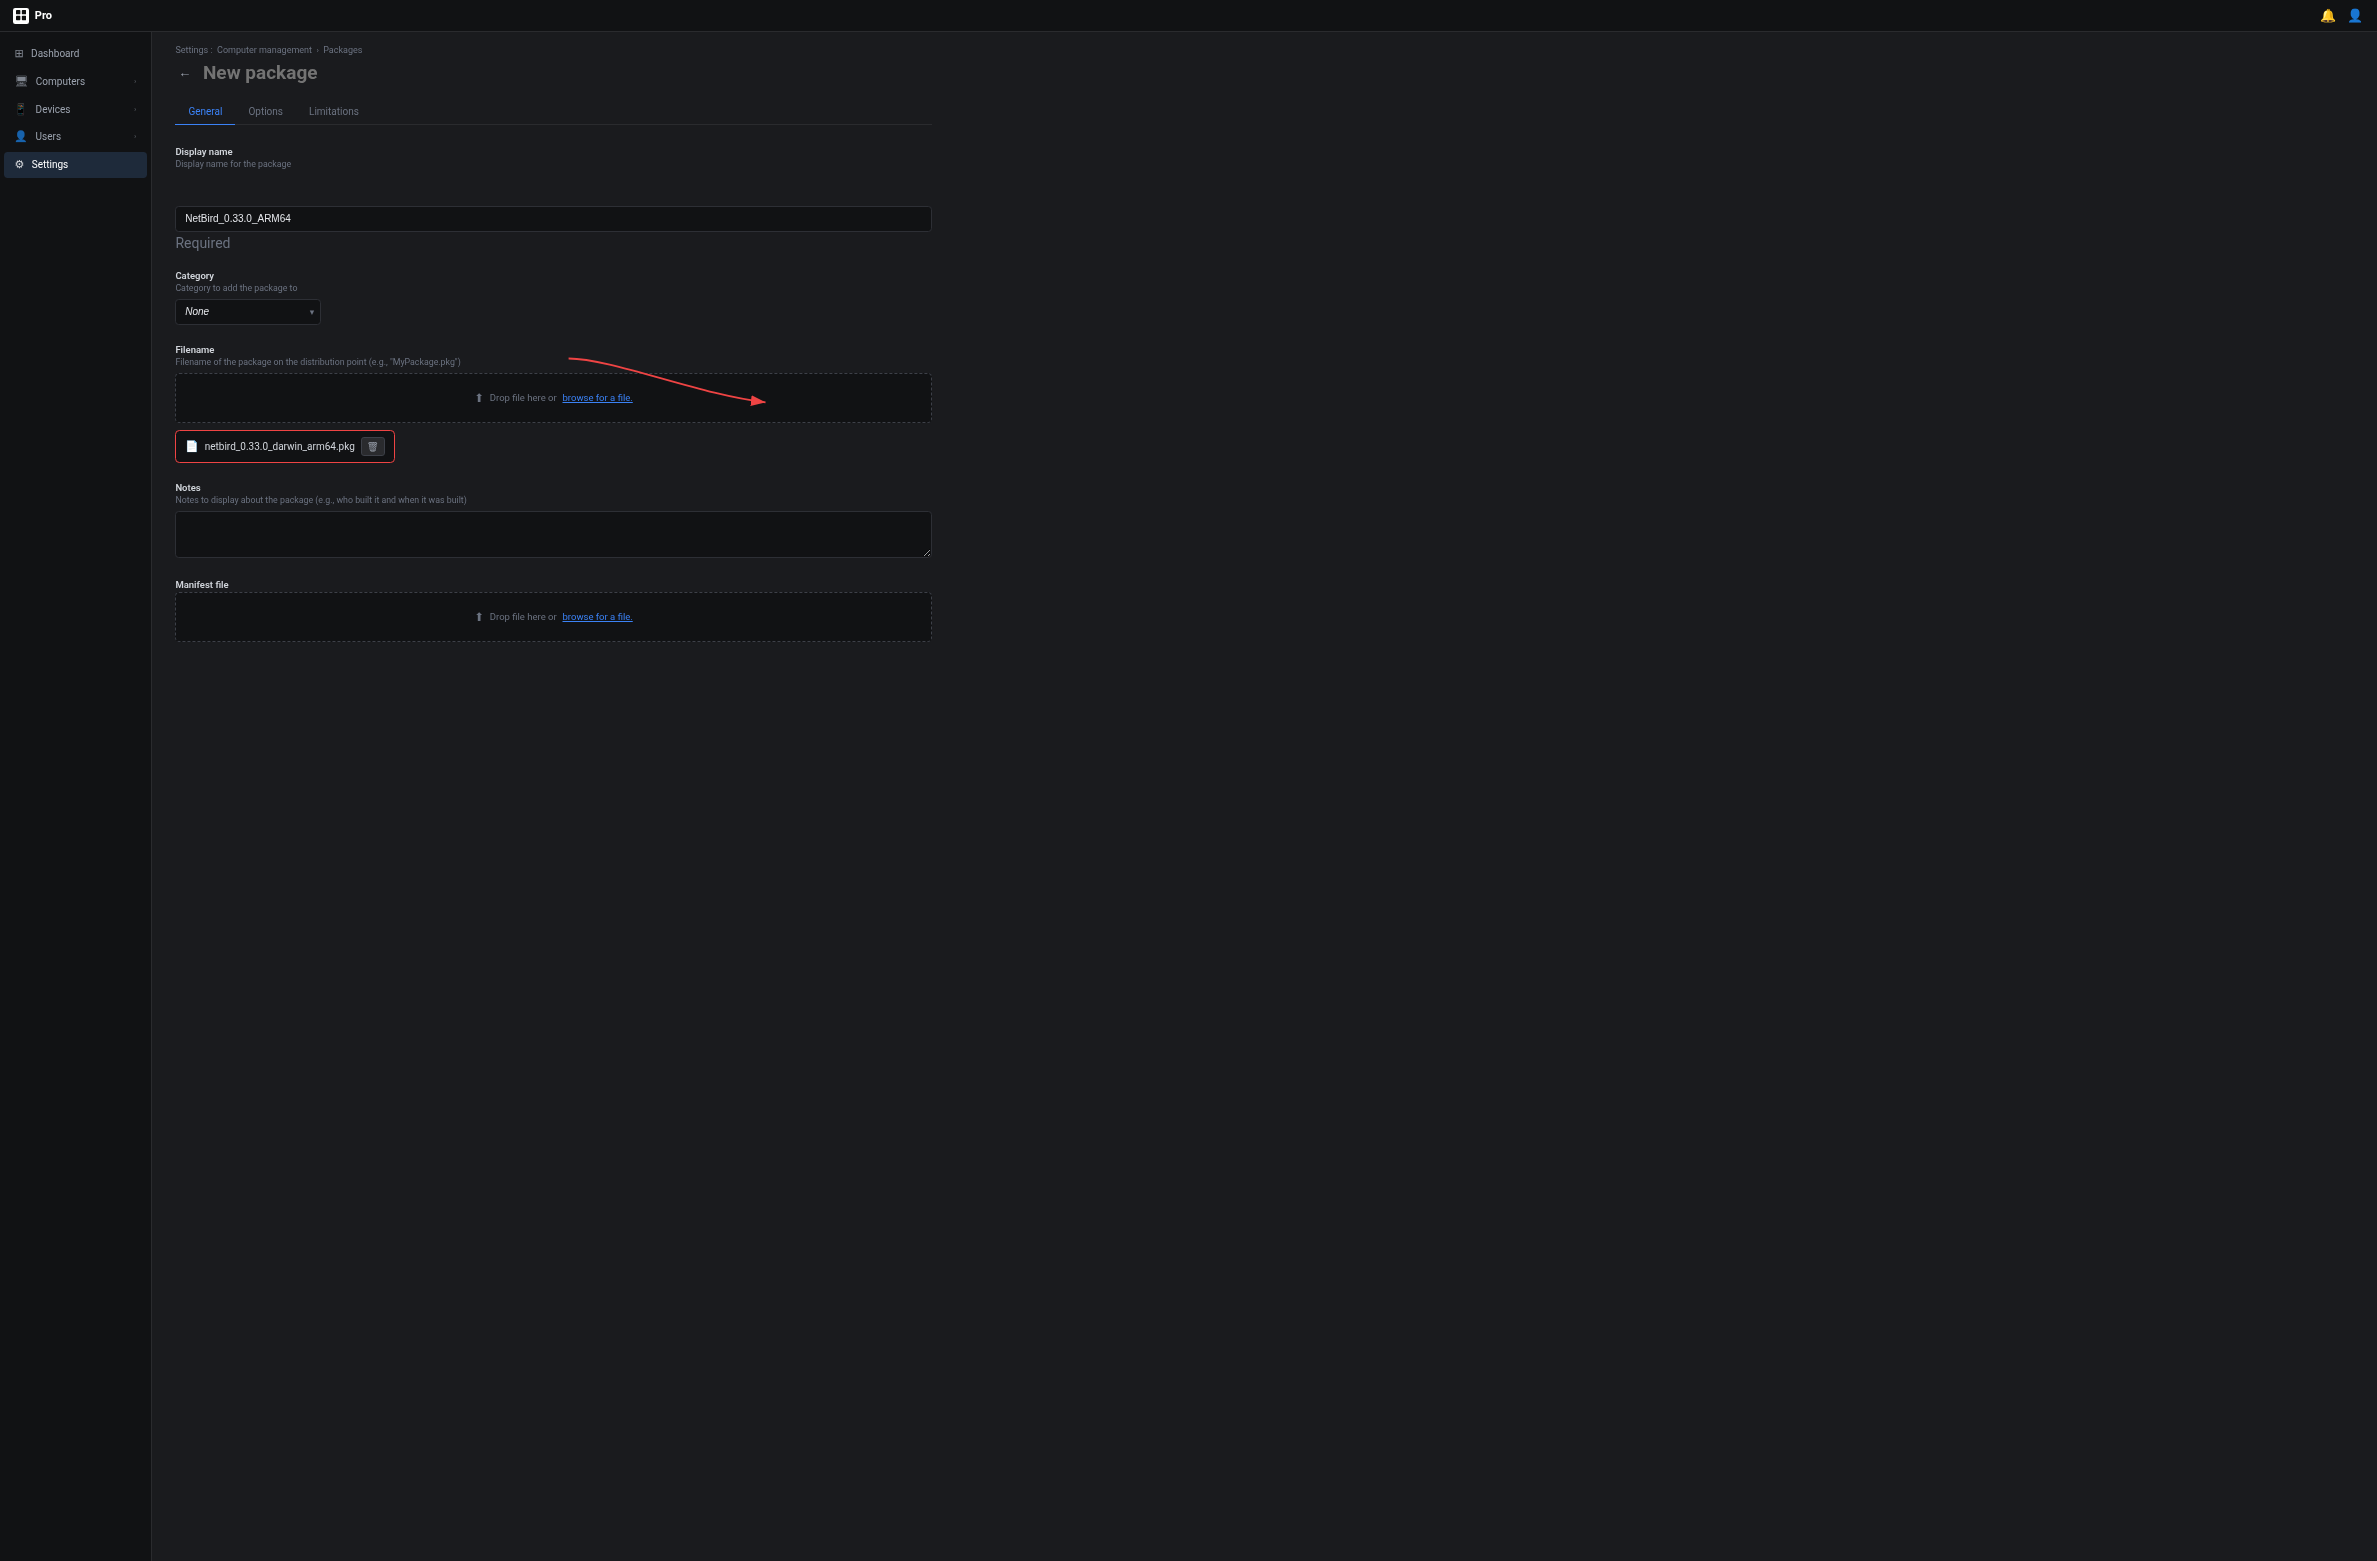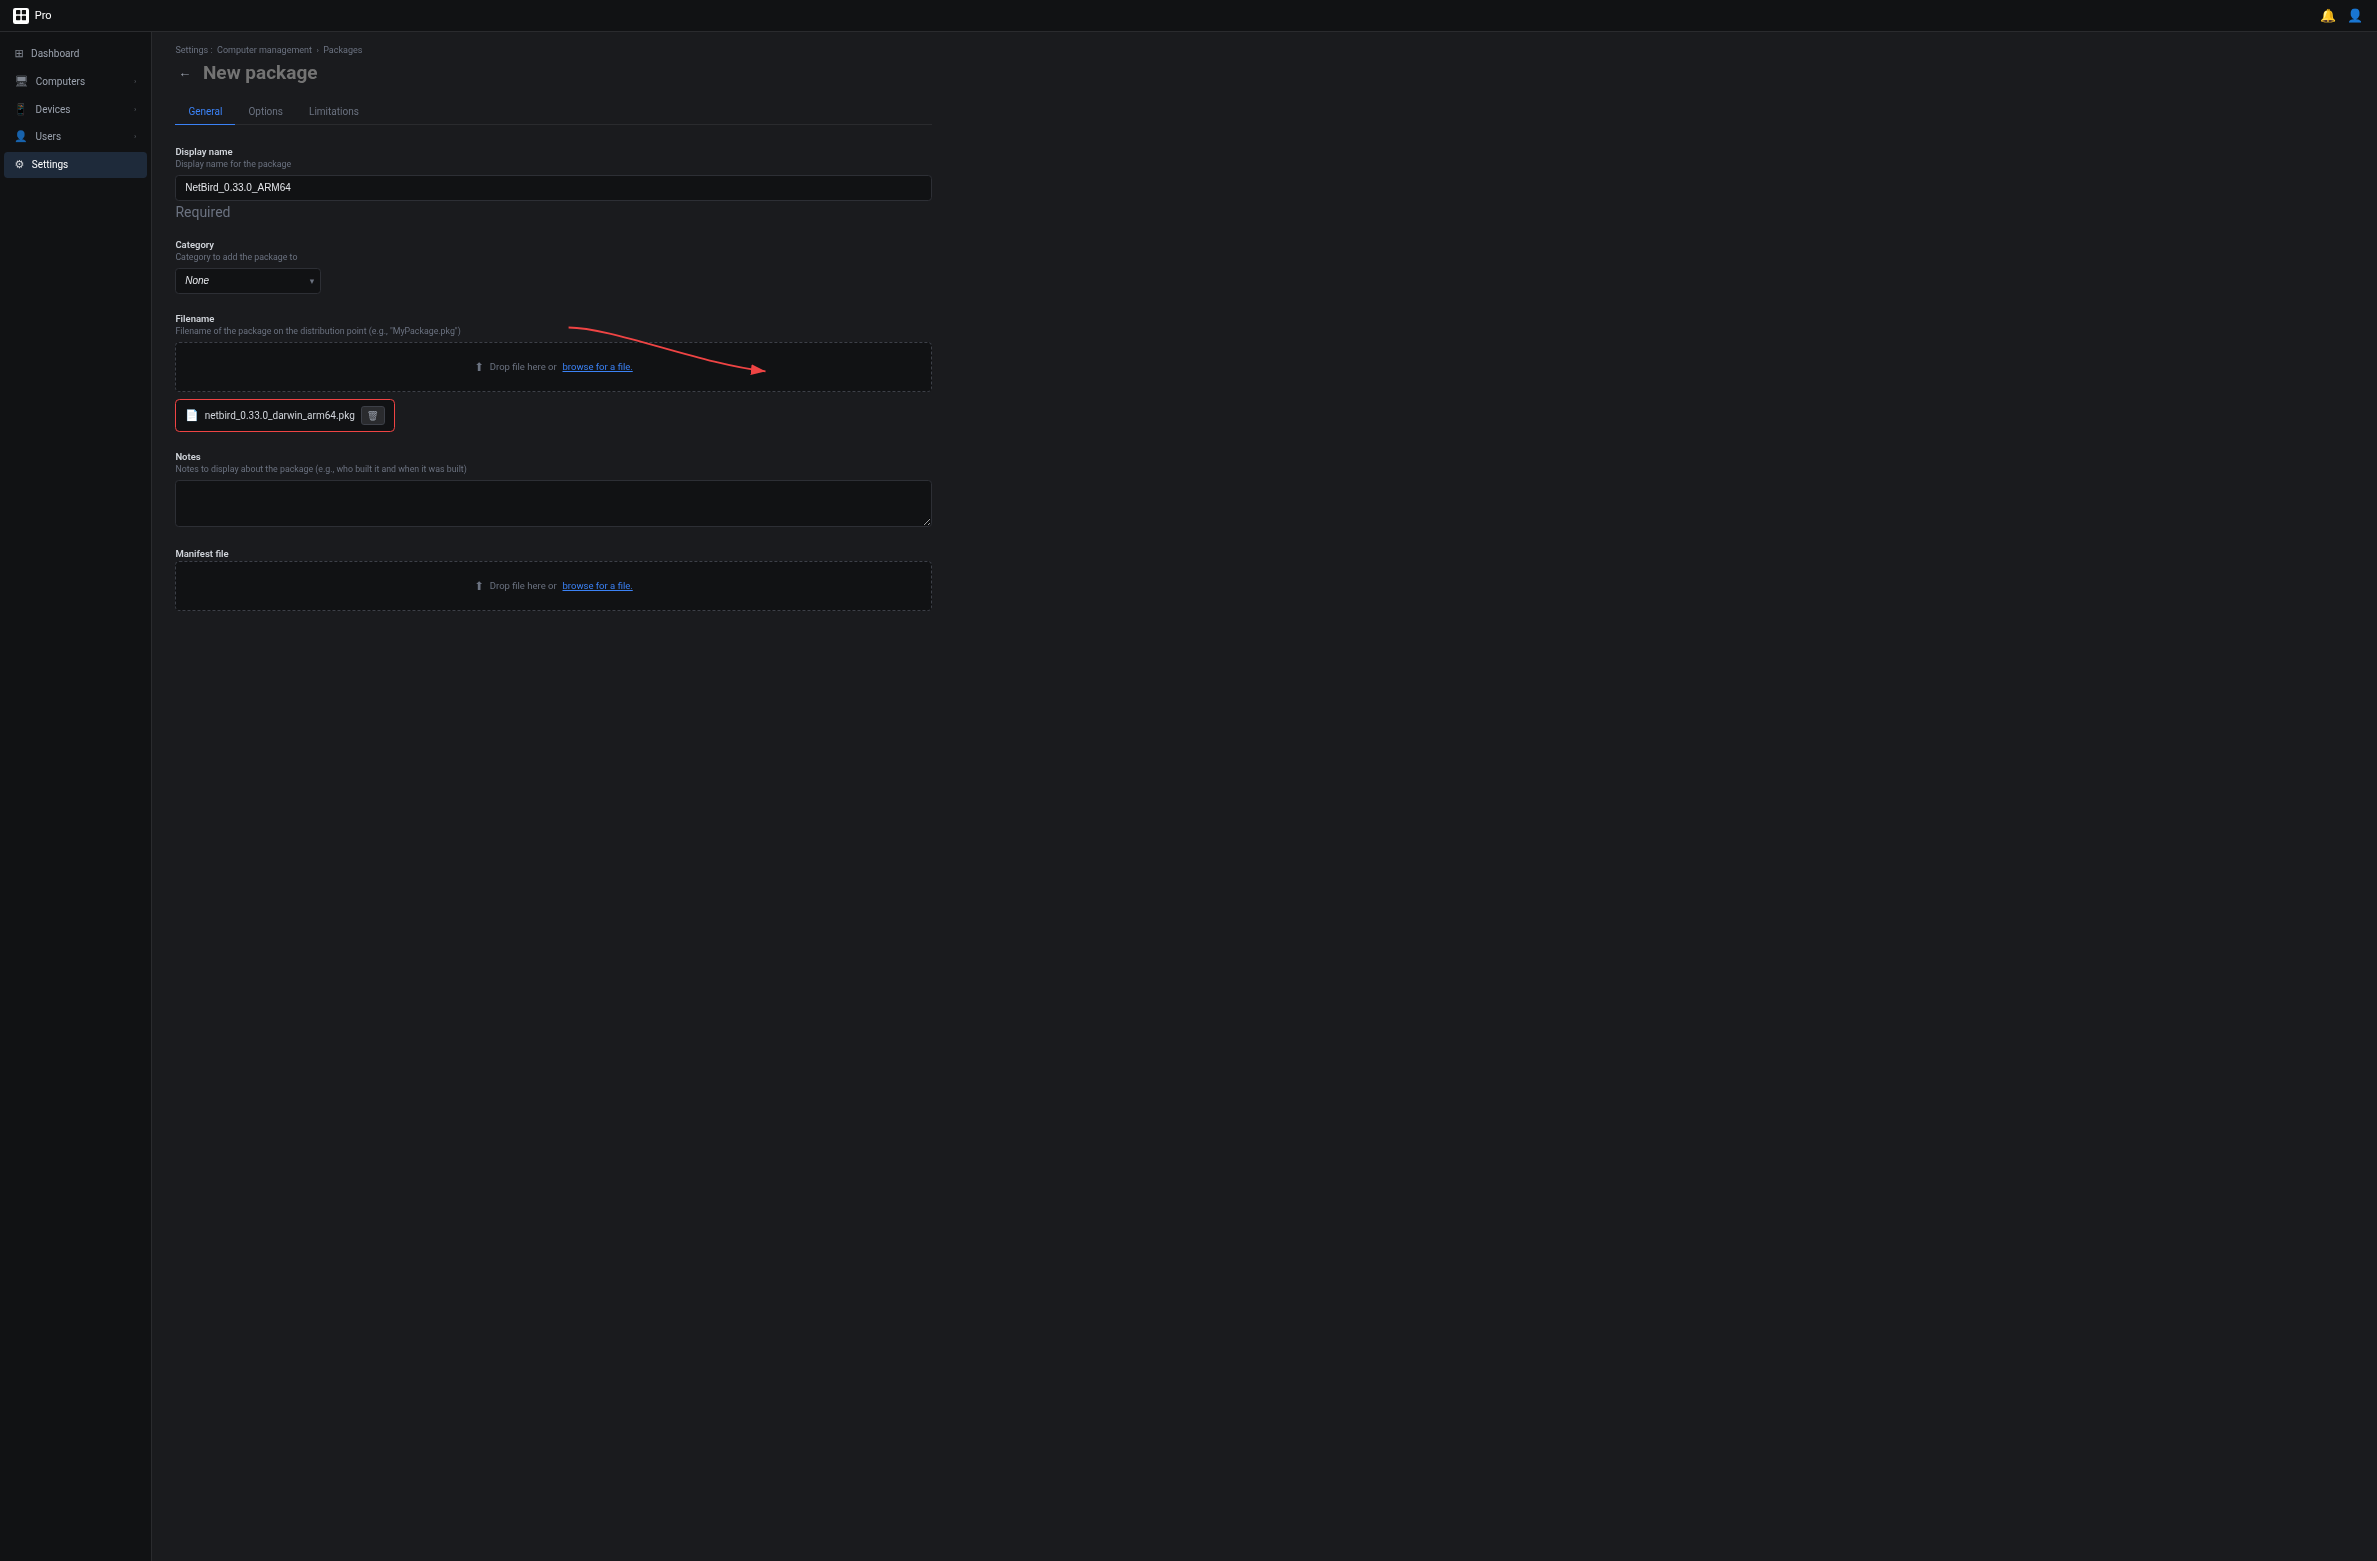--- a/index.html
+++ b/index.html
@@ -33,21 +33,21 @@
       height: 16px;
       background: #fff;
       border-radius: 2.2px;
       display: flex;
       align-items: center;
       justify-content: center;
     }
     .topbar-logo svg { width: 10.2px; height: 10.2px; }
     .topbar-title {
       color: #fff;
-      font-weight: 400;
+      font-weight: 700;
       font-size: 11px;
     }
     .topbar-right {
       display: flex;
       align-items: center;
       gap: 11.7px;
     }
     .topbar-icon {
       color: #888;
       font-size: 13px;
@@ -173,20 +173,21 @@
     }
     .text-input {
       width: 100%;
       background: #111214;
       border: 0.7px solid #2d2f35;
       border-radius: 3.7px;
       padding: 6.6px 8.8px;
       color: #e5e7eb;
       font-size: 10px;
       outline: none;
+      margin-top: 31px;
     }
     .required-label {
       font-size: 14px;
       color: #6b7280;
       margin-top: 2.9px;
     }
     
     .select-wrap {
       position: relative;
       width: 146px;

